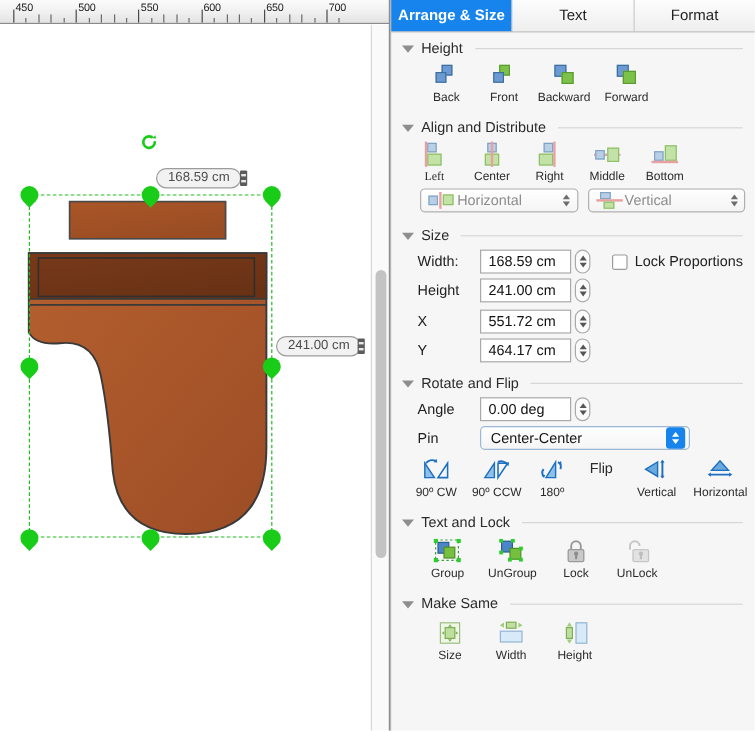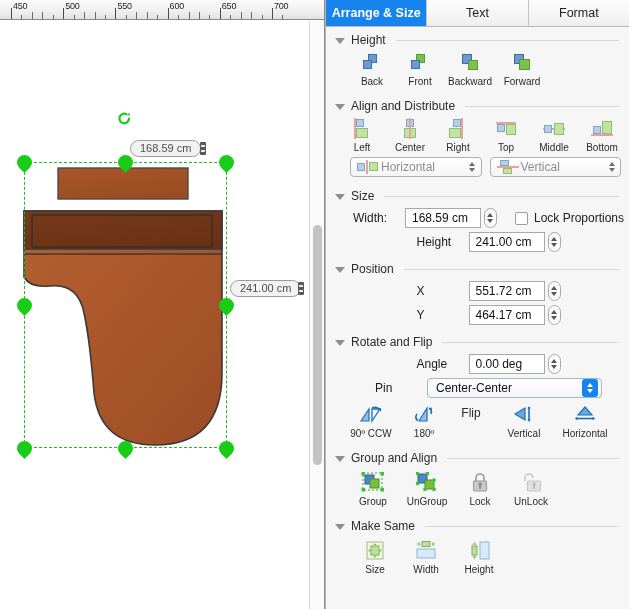--- a/index.html
+++ b/index.html
@@ -126,21 +126,21 @@
   .ico { width: 26px; height: 22px; position: relative; }
 
   
   .sq-b { position: absolute; background: #6b9bd2; border: 1px solid #3f6f9f; }
   .sq-g { position: absolute; background: #7cc24a; border: 1px solid #5a9a2e; }
   .sq-bl { position: absolute; background: #b9cfe6; border: 1px solid #7fa4c6; }
   .sq-gl { position: absolute; background: #c3e2a6; border: 1px solid #8fc069; }
   .ln-r { position: absolute; background: #e8a0a0; }
 
   .fieldrow {
-    display: flex; align-items: center; padding: 2px 0 2px 0; justify-content: center;
+    display: flex; align-items: center; padding: 2px 0 2px 0;
   }
   .flabel { font-size: 12px; color: #202020; }
   .num {
     height: 20px; border: 1px solid #a9a9a9; background: #ffffff;
     font-size: 12px; color: #111; padding: 0 6px;
     display: flex; align-items: center;
     font-family: "Liberation Sans", sans-serif;
   }
   .stepper {
     width: 13px; height: 20px; margin-left: 3px;
@@ -331,21 +331,21 @@
       </div>
     </div>
 
     <div class="section">
       <div class="sec-head">
         <span class="tri"></span>
         <span class="sec-title">Align and Distribute</span>
         <span class="sec-rule"></span>
       </div>
       <div class="btnrow" style="padding-left:12px;">
-        <div class="ibtn" style="width:48px;">
+        <div class="ibtn" style="width:48px;font-family:Liberation Serif, serif;">
           <span class="ico">
             <span class="sq-bl" style="left:7px;top:1px;width:8px;height:8px;"></span>
             <span class="sq-gl" style="left:7px;top:10px;width:12px;height:10px;"></span>
             <span class="ln-r" style="left:5px;top:0px;width:2px;height:21px;"></span>
           </span>
           <span class="lbl">Left</span>
         </div>
         <div class="ibtn" style="width:48px;">
           <span class="ico">
             <span class="sq-bl" style="left:9px;top:1px;width:8px;height:8px;"></span>
@@ -354,28 +354,20 @@
           </span>
           <span class="lbl">Center</span>
         </div>
         <div class="ibtn" style="width:48px;">
           <span class="ico">
             <span class="sq-bl" style="left:8px;top:1px;width:8px;height:8px;"></span>
             <span class="sq-gl" style="left:4px;top:10px;width:12px;height:10px;"></span>
             <span class="ln-r" style="left:16px;top:0px;width:2px;height:21px;"></span>
           </span>
           <span class="lbl">Right</span>
-        </div>
-        <div class="ibtn" style="width:48px;">
-          <span class="ico">
-            <span class="ln-r" style="left:3px;top:4px;width:20px;height:2px;"></span>
-            <span class="sq-bl" style="left:4px;top:6px;width:8px;height:8px;"></span>
-            <span class="sq-gl" style="left:13px;top:6px;width:10px;height:11px;"></span>
-          </span>
-          <span class="lbl">Top</span>
         </div>
         <div class="ibtn" style="width:48px;">
           <span class="ico">
             <span class="ln-r" style="left:2px;top:10px;width:22px;height:2px;"></span>
             <span class="sq-bl" style="left:3px;top:7px;width:8px;height:8px;"></span>
             <span class="sq-gl" style="left:13px;top:5px;width:10px;height:12px;"></span>
           </span>
           <span class="lbl">Middle</span>
         </div>
         <div class="ibtn" style="width:48px;">
@@ -435,25 +427,20 @@
         <span class="flabel" style="width:52px;">Height</span>
         <span class="num" style="width:76px;">241.00 cm</span>
         <span class="stepper">
             <span class="up"></span>
             <span class="dn"></span>
           </span>
       </div>
     </div>
 
     <div class="section">
-      <div class="sec-head">
-        <span class="tri"></span>
-        <span class="sec-title">Position</span>
-        <span class="sec-rule"></span>
-      </div>
       <div class="fieldrow" style="padding-left:22px;">
         <span class="flabel" style="width:52px;">X</span>
         <span class="num" style="width:76px;">551.72 cm</span>
         <span class="stepper">
             <span class="up"></span>
             <span class="dn"></span>
           </span>
       </div>
       <div class="fieldrow" style="padding-left:22px;">
         <span class="flabel" style="width:52px;">Y</span>
@@ -483,20 +470,31 @@
         <span class="flabel" style="width:52px;">Pin</span>
         <span class="popup blue" style="width:175px;">
           <span>Center-Center</span>
           <span class="pop-arrows solidblue">
               <span class="pa-up"></span>
               <span class="pa-dn"></span>
             </span>
         </span>
       </div>
       <div class="btnrow" style="padding-left:14px; padding-top:4px;">
+        <div class="ibtn" style="width:54px;">
+          <span class="ico">
+            <svg width="26" height="20" viewBox="0 0 26 20">
+                <path d="M3,17 L3,5 L11,17 Z" fill="#8fc0ea" stroke="#1d6fc0" stroke-width="1.2"></path>
+                <path d="M14,17 L22,5 L22,17 Z" fill="none" stroke="#1d6fc0" stroke-width="1.3"></path>
+                <path d="M4,5 A6,5 0 0 1 12,3" fill="none" stroke="#1d6fc0" stroke-width="1.6"></path>
+                <path d="M12.8,1.2 L13.4,4.4 L10.3,4.2 Z" fill="#1d6fc0"></path>
+              </svg>
+          </span>
+          <span class="lbl">90º CW</span>
+        </div>
         <div class="ibtn" style="width:62px;">
           <span class="ico">
             <svg width="26" height="20" viewBox="0 0 26 20">
                 <path d="M3,17 L11,5 L11,17 Z" fill="#8fc0ea" stroke="#1d6fc0" stroke-width="1.2"></path>
                 <path d="M14,17 L22,5 L14,5 Z" fill="none" stroke="#1d6fc0" stroke-width="1.3"></path>
                 <path d="M14,4 A6,5 0 0 1 22,6" fill="none" stroke="#1d6fc0" stroke-width="1.6"></path>
                 <path d="M22.8,7.6 L20.3,5.5 L23.2,4.2 Z" fill="#1d6fc0"></path>
               </svg>
           </span>
           <span class="lbl">90º CCW</span>
@@ -537,21 +535,21 @@
               </svg>
           </span>
           <span class="lbl">Horizontal</span>
         </div>
       </div>
     </div>
 
     <div class="section">
       <div class="sec-head">
         <span class="tri"></span>
-        <span class="sec-title">Group and Align</span>
+        <span class="sec-title">Text and Lock</span>
         <span class="sec-rule"></span>
       </div>
       <div class="btnrow" style="padding-left:22px; padding-top:4px;">
         <div class="ibtn" style="width:50px;">
           <span class="ico">
             <svg width="26" height="21" viewBox="0 0 26 21">
               <rect x="5" y="3" width="9" height="9" fill="#4a86c8" stroke="#2c5c91" stroke-width="1"></rect>
               <rect x="10" y="7" width="9" height="9" fill="#76c03f" stroke="#4f8f22" stroke-width="1"></rect>
               <rect x="3" y="1" width="19" height="17" fill="none" stroke="#3ca03c" stroke-width="1" stroke-dasharray="2,2"></rect>
               <rect x="1.5" y="0" width="3.5" height="3.5" fill="#2ecc2e"></rect>

